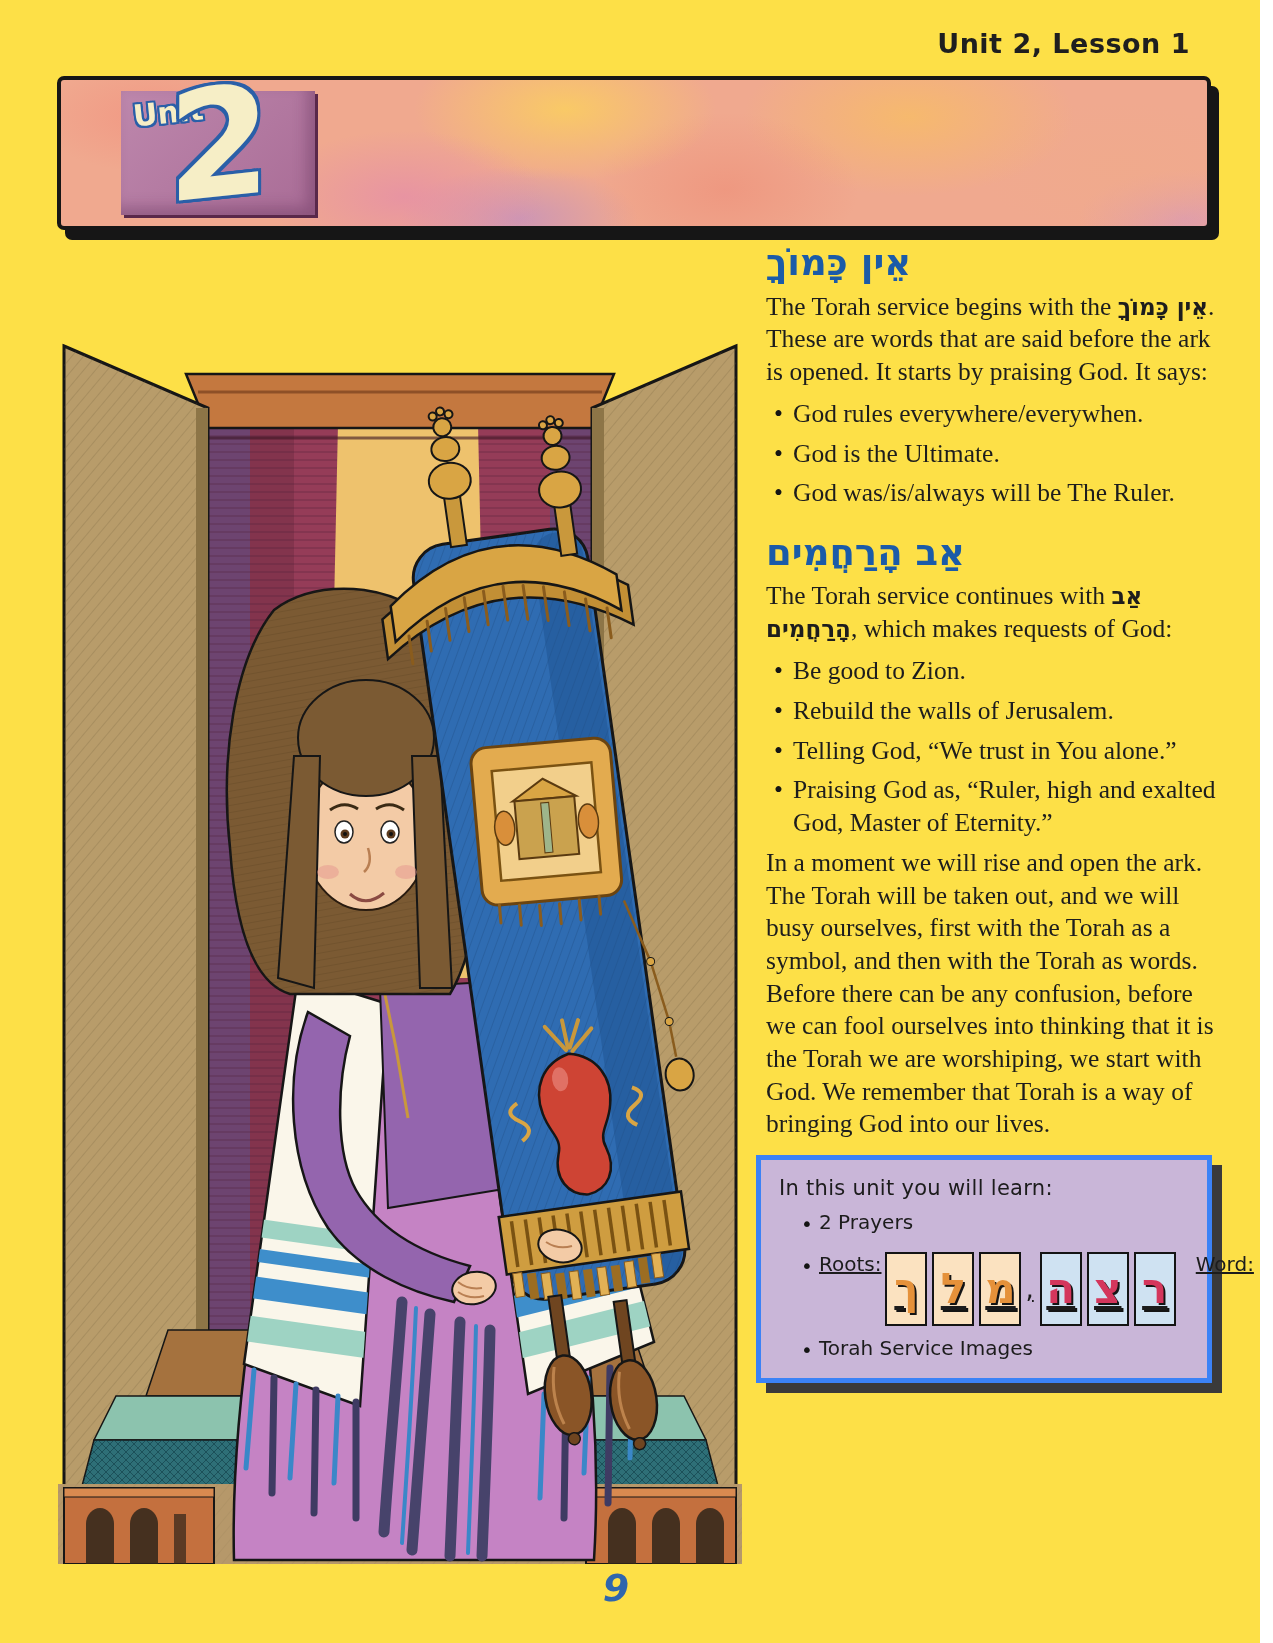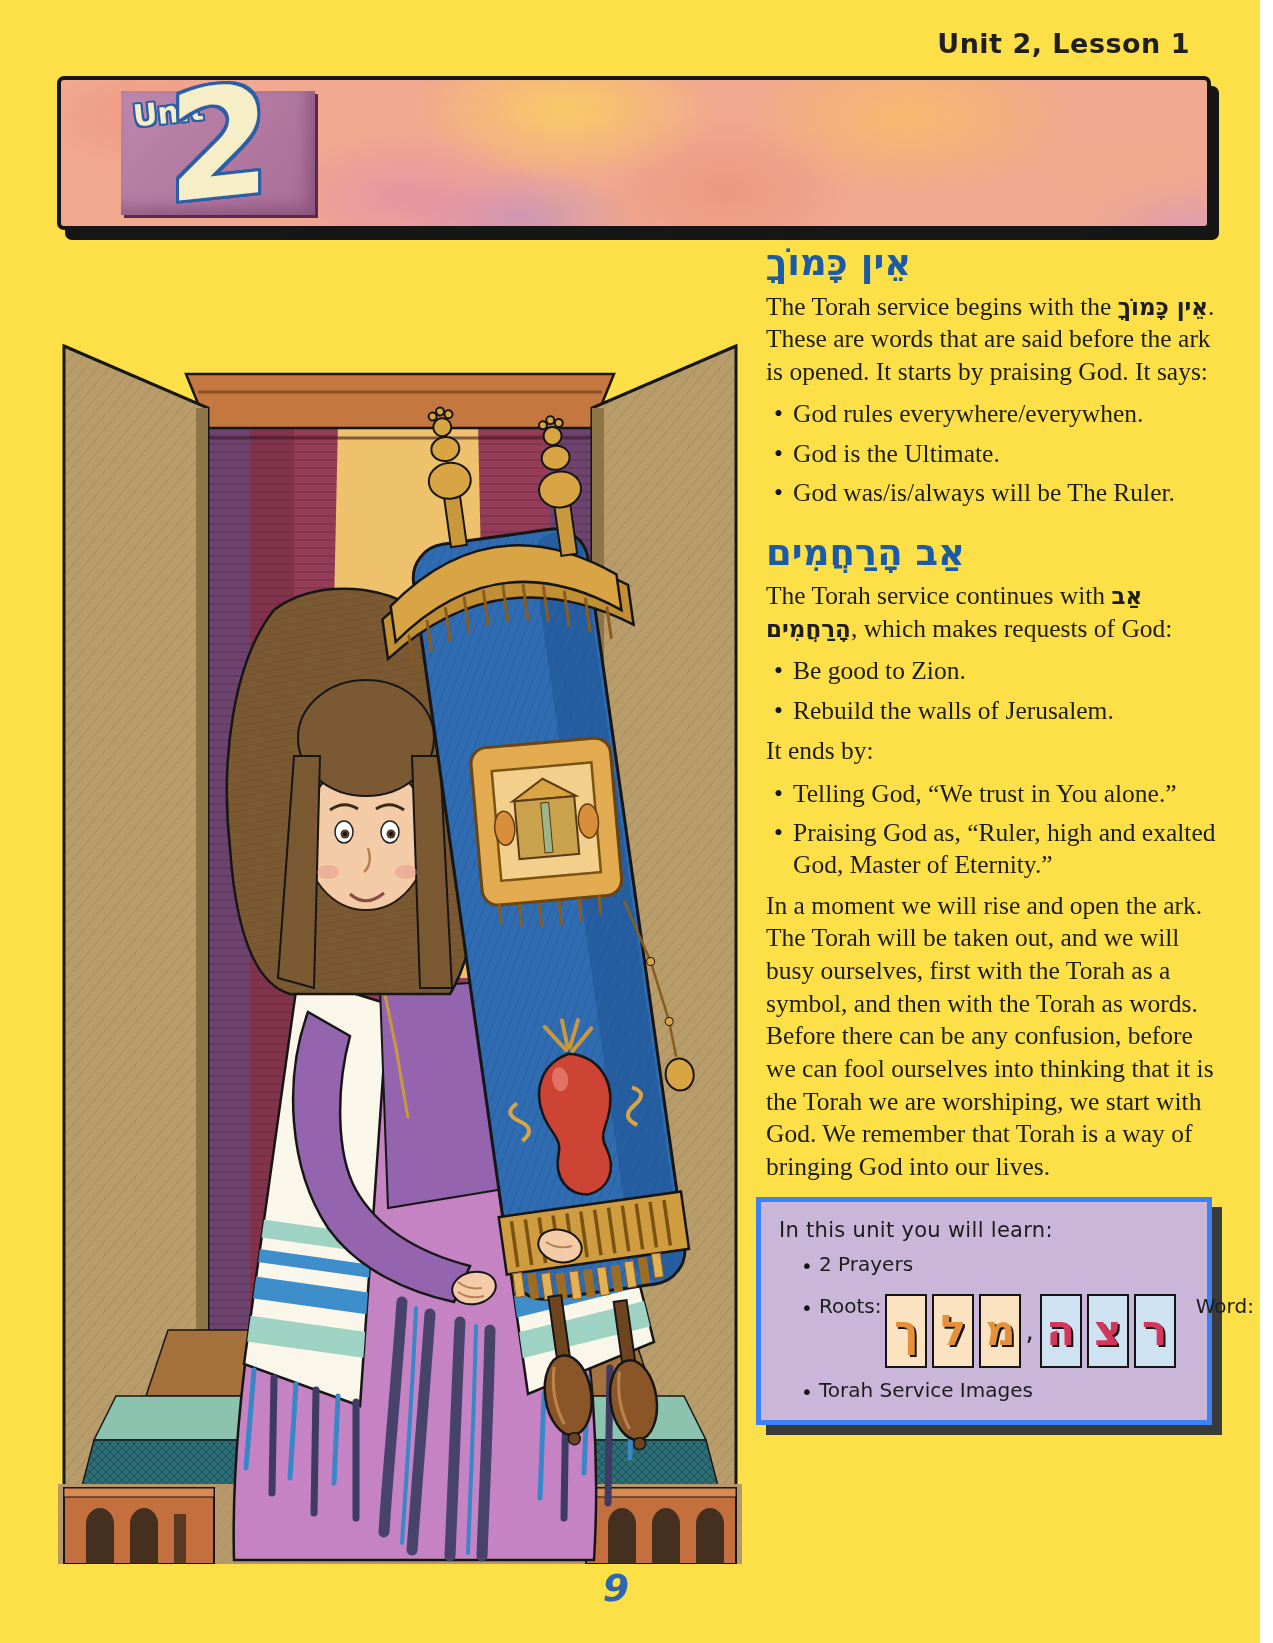--- a/index.html
+++ b/index.html
@@ -52,21 +52,21 @@
   ul.bullets li{position:relative;padding-left:27px;margin:0 0 7px 0;font-size:25.5px;line-height:1.27;}
   ul.bullets li::before{content:"\2022";position:absolute;left:8px;top:0;color:#141414;}
 
   
   .learn-box{margin:14px 0 0 -10px;width:414px;background:#c9b6d8;border:5px solid #3b82f6;
     box-shadow:10px 10px 0 #3a3a3a;padding:16px 14px 12px 18px;
     font-family:"DejaVu Sans", sans-serif;color:#1c1c1c;}
   .learn-title{font-size:21px;margin-bottom:10px;letter-spacing:.3px;}
   .learn-li{position:relative;margin:6px 0 6px 20px;padding-left:20px;font-size:20px;display:flex;flex-wrap:nowrap;}
   .learn-li::before{content:"\2022";position:absolute;left:2px;top:2px;font-size:20px;color:#141414;}
-  .roots-row{margin-top:18px;margin-bottom:10px;}
+  .roots-row{margin-top:18px;margin-bottom:10px;text-decoration:underline;}
   .tiles{display:inline-flex;direction:rtl;gap:5px;margin:0 4px;}
   .tile{width:38px;height:70px;display:flex;align-items:center;justify-content:center;
     border:2.5px solid #141414;font-weight:bold;font-size:42px;font-family:"DejaVu Sans", sans-serif;line-height:1;}
   .tile.peach{background:#fbe2c0;color:#e5913a;text-shadow:2px 2px 0 #141414;}
   .tile.blue{background:#cfe2f2;color:#d4365c;text-shadow:2px 2px 0 #141414;}
   .roots-sep{font-size:26px;margin:22px 2px 0 0;}
   .word-label{margin-left:16px;margin-right:2px;}
 
   
   .page-number{position:absolute;left:586px;top:1566px;width:60px;text-align:center;
@@ -382,21 +382,20 @@
       <li><span>God is the Ultimate.</span></li>
       <li><span>God was/is/always will be The Ruler.</span></li>
     </ul>
 
     <h2 class="heb-heading second">אַב הָרַחֲמִים</h2>
     <p class="body"><span>The Torah service continues with </span><span class="heb-inline">אַב הָרַחֲמִים</span><span>, which makes requests of God:</span></p>
     <ul class="bullets">
       <li><span>Be good to Zion.</span></li>
       <li><span>Rebuild the walls of Jerusalem.</span></li>
     </ul>
-    <p class="body">It ends by:</p>
     <ul class="bullets">
       <li><span>Telling God, “We trust in You alone.”</span></li>
       <li><span>Praising God as, “Ruler, high and exalted God, Master of Eternity.”</span></li>
     </ul>
     <p class="body">In a moment we will rise and open the ark. The Torah will be taken out, and we will busy ourselves, first with the Torah as a symbol, and then with the Torah as words. Before there can be any confusion, before we can fool ourselves into thinking that it is the Torah we are worshiping, we start with God. We remember that Torah is a way of bringing God into our lives.</p>
 
     <div class="learn-box">
       <div class="learn-title">In this unit you will learn:</div>
       <div class="learn-li">
         <span>2 Prayers</span>

